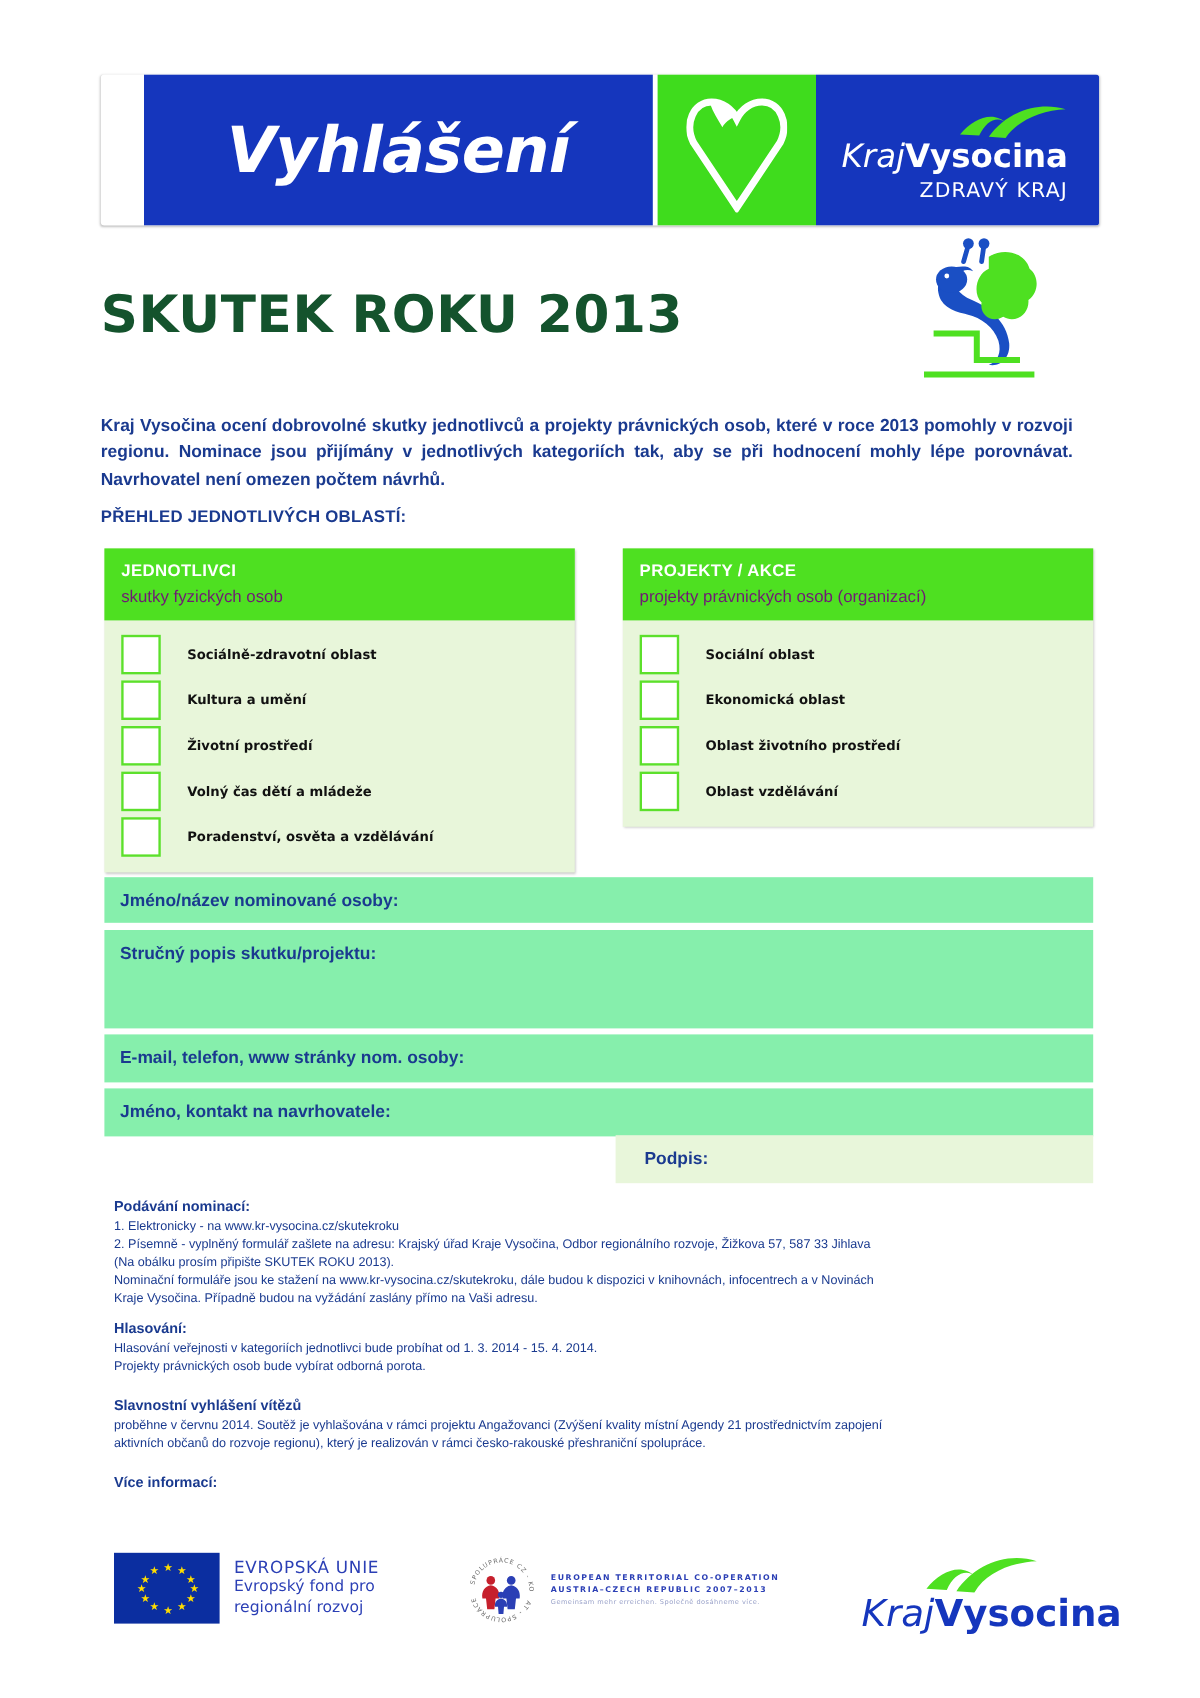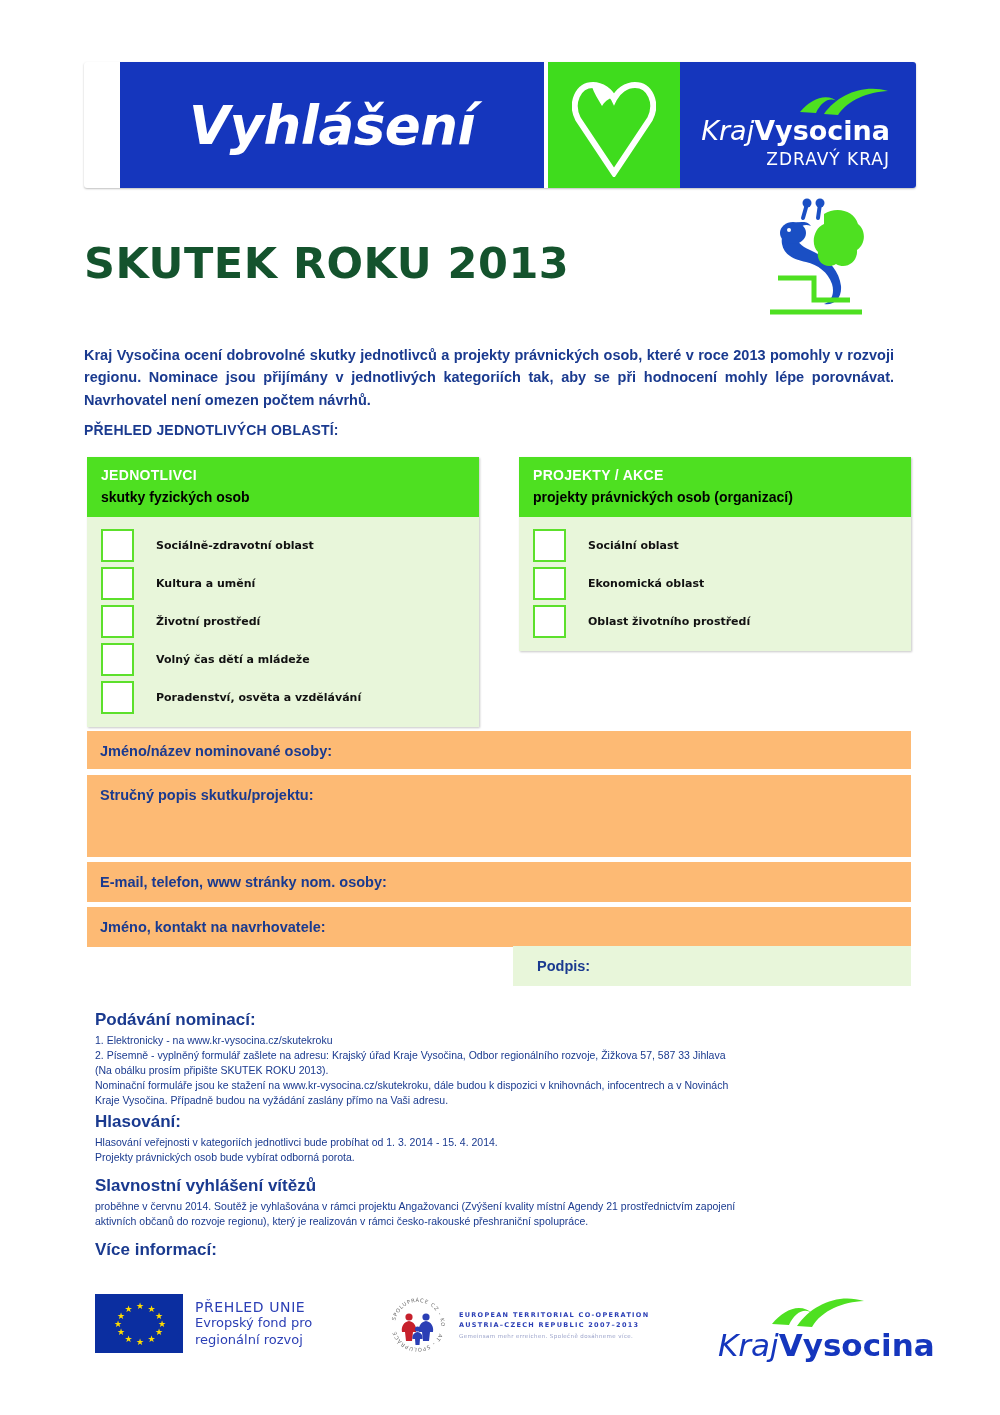--- a/index.html
+++ b/index.html
@@ -140,23 +140,23 @@
     padding: 10px 14px 12px 14px;
   }
   .cat-head-title {
     color: #ffffff;
     font-size: 14px;
     font-weight: bold;
     letter-spacing: 0.3px;
     margin-bottom: 6px;
   }
   .cat-head-sub {
-    color: #000000;
+    color: #701a75;
     font-size: 14px;
-    font-weight: bold;
+    font-weight: normal;
   }
   .cat-list {
     padding: 9px 0 11px 0;
   }
   .cat-item {
     display: flex;
     align-items: center;
     height: 38px;
     padding-left: 14px;
   }
@@ -171,21 +171,21 @@
     margin-left: 22px;
     font-size: 11px;
     font-weight: bold;
     color: #111111;
     font-family: "DejaVu Sans", sans-serif;
   }
 
   
   .field {
     position: absolute;
-    background: #fdba74;
+    background: #86efac;
     left: 87px;
     width: 824px;
     box-sizing: border-box;
     padding: 11px 0 0 13px;
   }
   .field-label {
     font-size: 14.5px;
     font-weight: bold;
     color: #1a3a8f;
   }
@@ -200,25 +200,24 @@
     width: 398px;
     top: 946px;
     height: 40px;
     box-sizing: border-box;
     padding: 11px 0 0 24px;
   }
 
   
   .fine-block { position: absolute; left: 95px; width: 800px; }
   .fine-head {
-    font-size: 17px;
+    font-size: 12px;
     font-weight: bold;
     color: #1a3a8f;
     margin-bottom: 3px;
-    margin-top: 12px;
   }
   .fine-line {
     font-size: 10.5px;
     color: #1a3a8f;
     line-height: 1.42;
   }
   .b-nominace  { top: 998px; }
   .b-hlasovani { top: 1100px; }
   .b-slavnost  { top: 1164px; }
   .b-vice      { top: 1228px; }
@@ -382,20 +381,24 @@
         <span class="chk"></span>
         <span class="cat-item-label">Sociální oblast</span>
       </div>
       <div class="cat-item">
         <span class="chk"></span>
         <span class="cat-item-label">Ekonomická oblast</span>
       </div>
       <div class="cat-item">
         <span class="chk"></span>
         <span class="cat-item-label">Oblast životního prostředí</span>
+      </div>
+      <div class="cat-item">
+        <span class="chk"></span>
+        <span class="cat-item-label">Oblast vzdělávání</span>
       </div>
     </div>
   </div>
 
   <div class="field f-name">
     <span class="field-label">Jméno/název nominované osoby:</span>
   </div>
   <div class="field f-desc">
     <span class="field-label">Stručný popis skutku/projektu:</span>
   </div>
@@ -443,21 +446,21 @@
       <span class="eu-star" style="left:60px;  top:34px;">★</span>
       <span class="eu-star" style="left:52.5px;top:41px;">★</span>
       <span class="eu-star" style="left:41px;  top:43.5px;">★</span>
       <span class="eu-star" style="left:29.5px;top:41px;">★</span>
       <span class="eu-star" style="left:22px;  top:34px;">★</span>
       <span class="eu-star" style="left:19px;  top:26px;">★</span>
       <span class="eu-star" style="left:22px;  top:18px;">★</span>
       <span class="eu-star" style="left:29.5px;top:10.5px;">★</span>
     </div>
     <div class="eu-text">
-      <div class="eu-t1">PŘEHLED UNIE</div>
+      <div class="eu-t1">EVROPSKÁ UNIE</div>
       <div class="eu-t2">Evropský fond pro</div>
       <div class="eu-t3">regionální rozvoj</div>
     </div>
   </div>
 
   <div class="etc-logo">
     <svg class="etc-seal" viewBox="0 0 66 66">
       <defs>
         <path id="sealArc" d="M 10,33 A 23,23 0 1 1 56,33" fill="none"></path>
         <path id="sealArcB" d="M 56,33 A 23,23 0 1 1 10,33" fill="none"></path>

